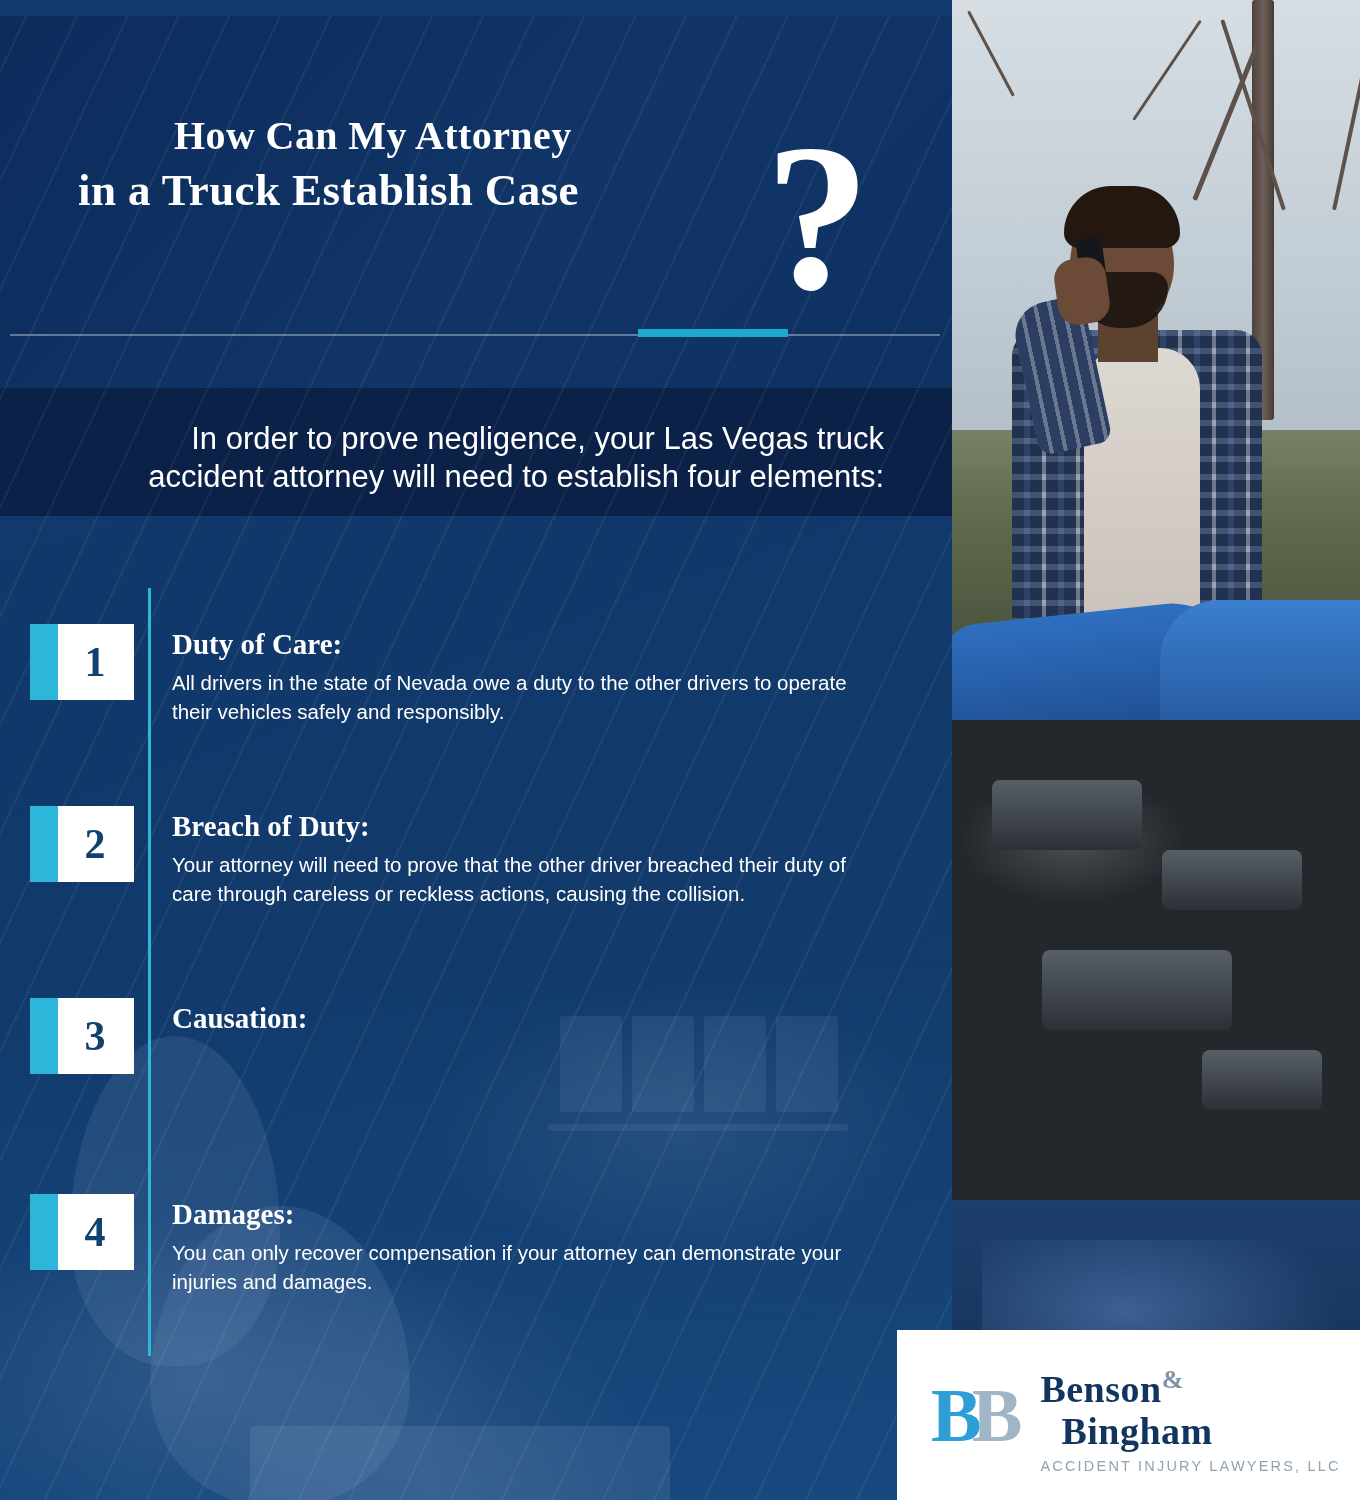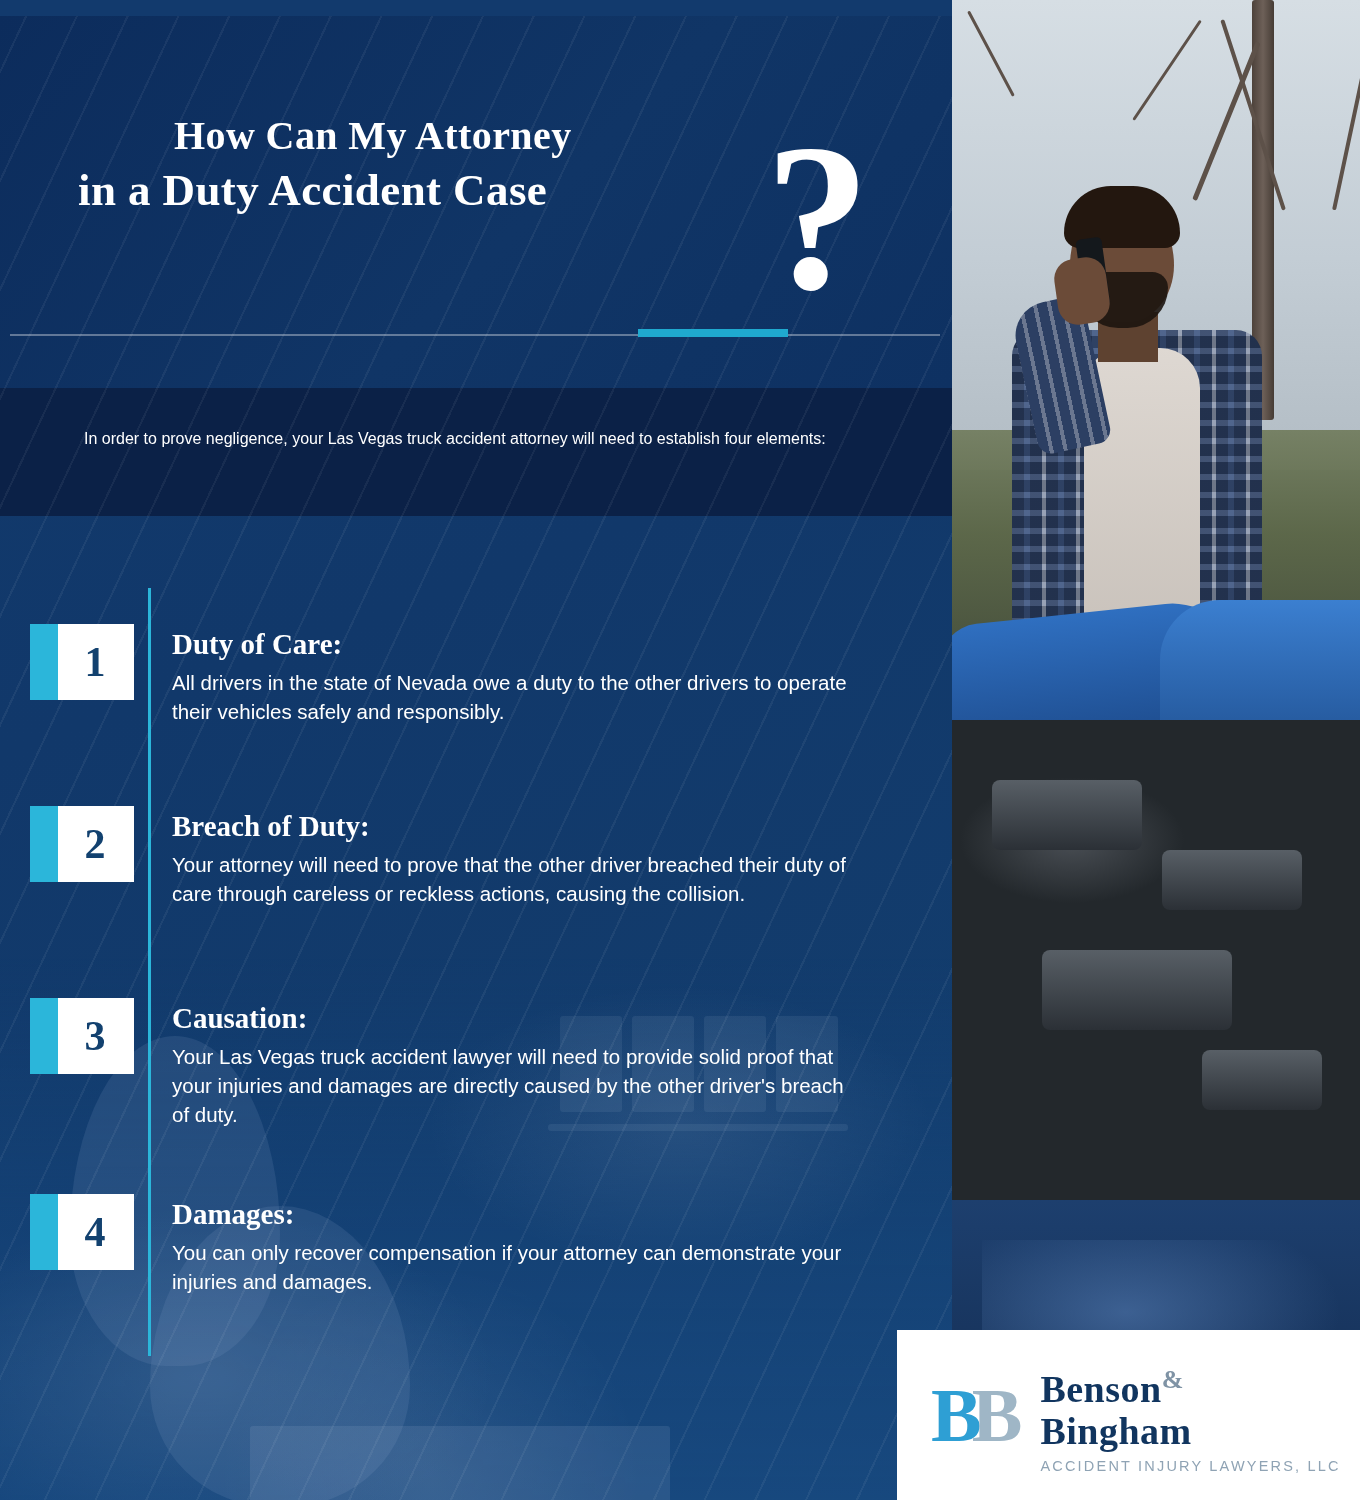--- a/index.html
+++ b/index.html
@@ -129,23 +129,24 @@
     height: 8px;
     background: #1fa9cf;
   }
 
   
   .intro-text {
     position: absolute;
     left: 84px;
     top: 404px;
     width: 800px;
-    font-size: 16px;
+    font-size: 31px;
     line-height: 38px;
     color: #ffffff;
+    text-align: right;
   }
 
   
   .list-rail {
     position: absolute;
     left: 148px;
     top: 572px;
     width: 3px;
     height: 768px;
     background: #2bb6da;
@@ -375,21 +376,21 @@
       <div class="ghost-shelf" style="left:548px;top:168px;width:300px;height:7px;"></div>
       <div class="ghost-person" style="left:70px;top:80px;width:210px;height:330px;"></div>
       <div class="ghost-person" style="left:150px;top:250px;width:260px;height:300px;"></div>
       <div class="ghost-shelf" style="left:250px;top:470px;width:420px;height:90px;background:rgba(210,225,245,0.12);"></div>
     </div>
 
     <div class="diagonals"></div>
 
     <div class="title-wrap">
       <div class="title-line title-line-1">How Can My Attorney</div>
-      <div class="title-line title-line-3">in a Duty Accident Case</div>
+      <div class="title-line title-line-3">in a Truck Establish Case</div>
       <div class="qmark">?</div>
     </div>
 
     <div class="hr-thin"></div>
     <div class="hr-accent"></div>
 
     <div class="intro-text">In order to prove negligence, your Las Vegas truck accident attorney will need to establish four elements:</div>
 
     <div class="list-rail"></div>
 
@@ -412,21 +413,20 @@
         <div class="item-desc">Your attorney will need to prove that the other driver breached their duty of care through careless or reckless actions, causing the collision.</div>
       </div>
     </div>
 
     <div class="item" style="top:982px;">
       <div class="num-badge">
         <span>3</span>
       </div>
       <div class="item-body">
         <div class="item-title">Causation:</div>
-        <div class="item-desc">Your Las Vegas truck accident lawyer will need to provide solid proof that your injuries and damages are directly caused by the other driver's breach of duty.</div>
       </div>
     </div>
 
     <div class="item" style="top:1178px;">
       <div class="num-badge">
         <span>4</span>
       </div>
       <div class="item-body">
         <div class="item-title">Damages:</div>
         <div class="item-desc">You can only recover compensation if your attorney can demonstrate your injuries and damages.</div>
@@ -468,20 +468,20 @@
 
   <div class="logo-box">
     <div class="logo-mark">
       <span class="logo-b">B</span>
       <span class="logo-b second">B</span>
     </div>
     <div class="logo-text">
       <div class="logo-name">
         <span>Benson</span><span class="logo-amp">&amp;</span>
       </div>
-      <div class="logo-name" style="margin-top:2px;">
+      <div class="logo-name" style="margin-top:2px;margin-left:21px;">
         <span>Bingham</span>
       </div>
       <div class="logo-tag">ACCIDENT INJURY LAWYERS, LLC</div>
     </div>
   </div>
 
 </div>
 
 </body></html>

